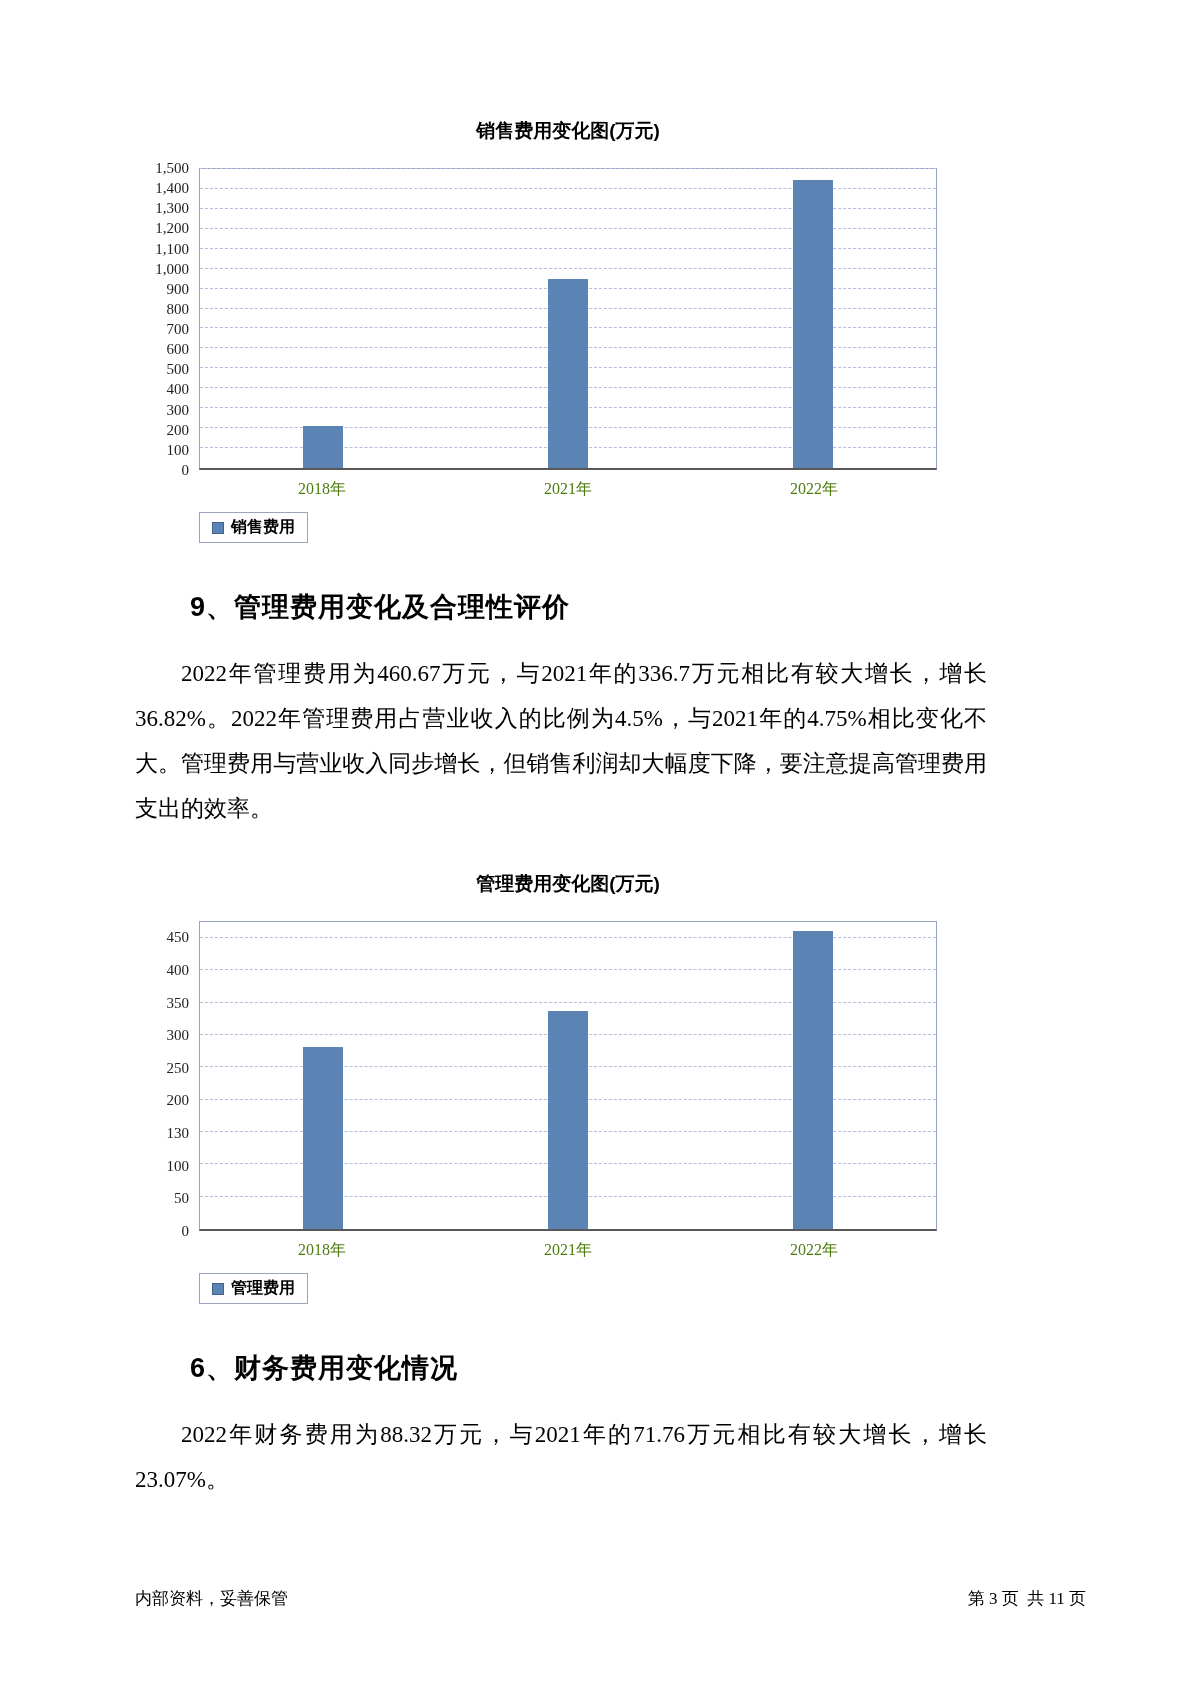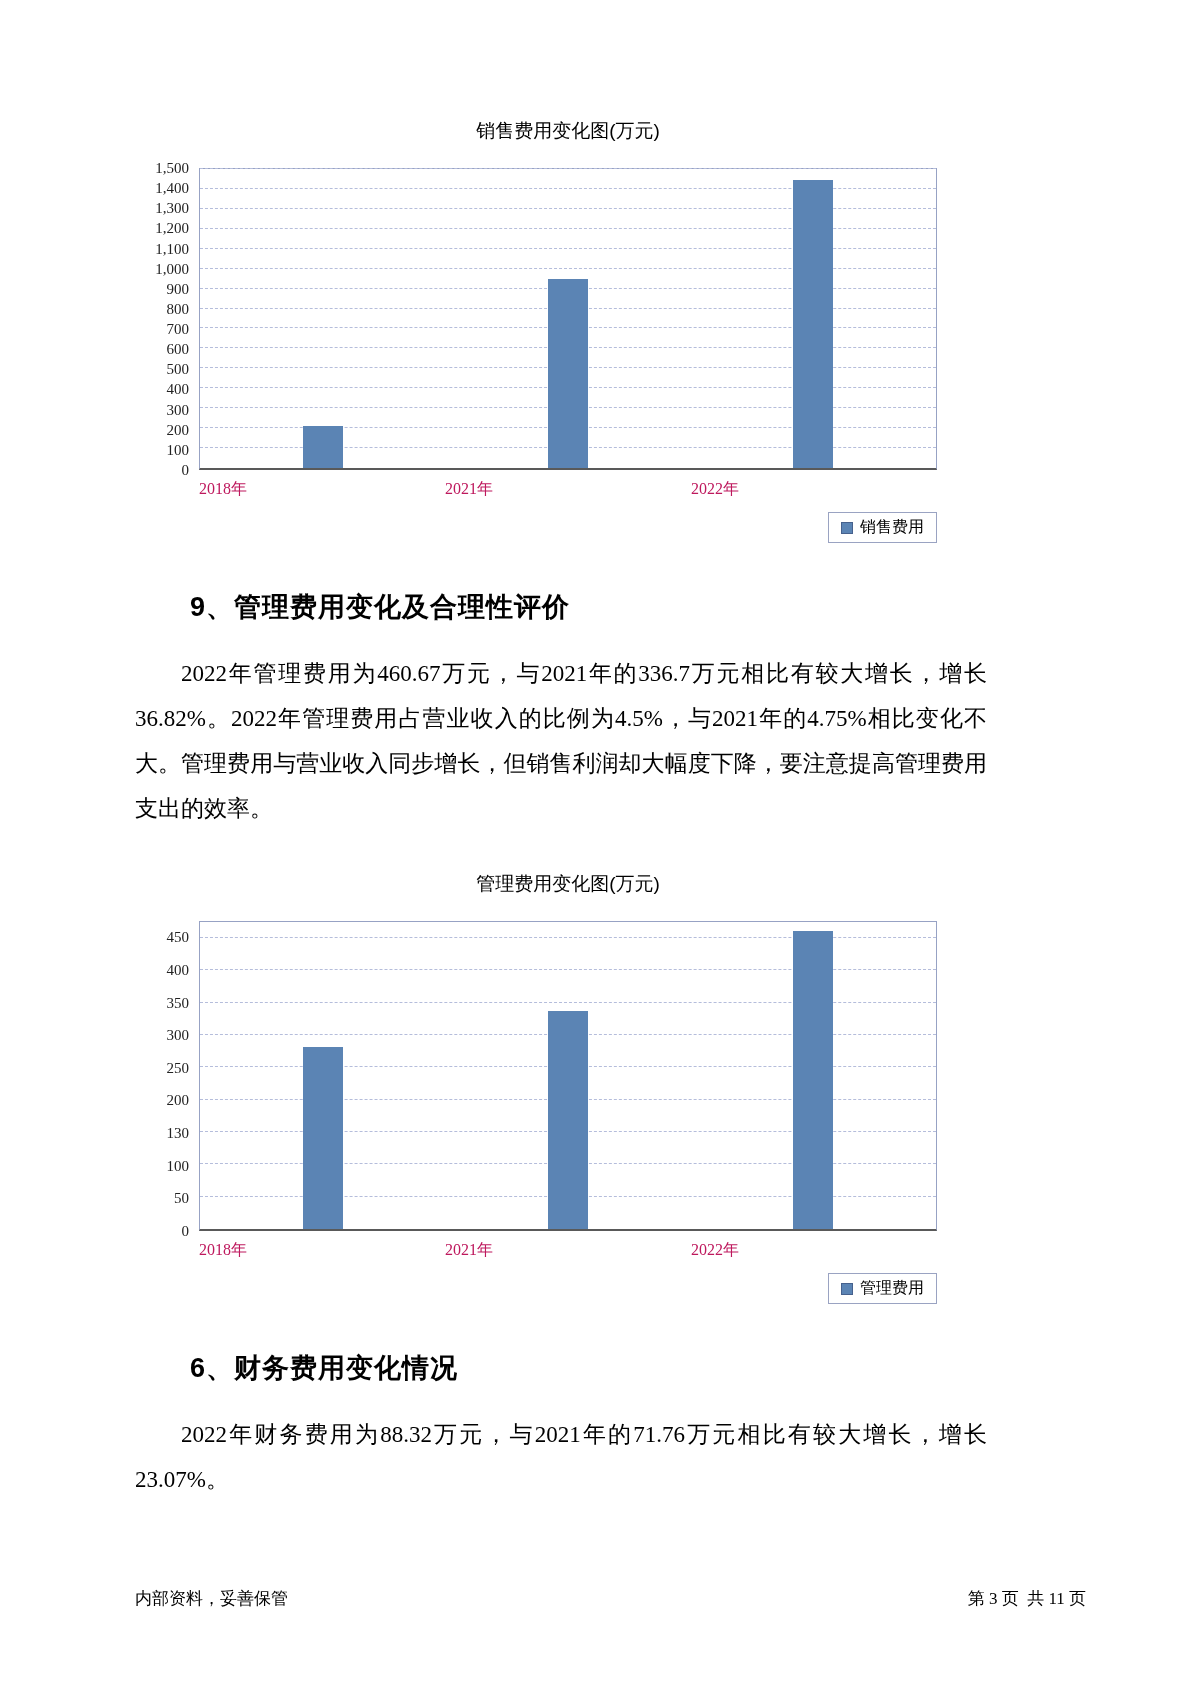--- a/index.html
+++ b/index.html
@@ -13,21 +13,21 @@
   .page {
     position: relative;
     width: 1191px; height: 1684px;
     padding: 118px 105px 0 135px;
   }
 
   
   .chart { width: 800px; margin-left: 2px; }
   .chart-title {
     text-align: center;
-    font-weight: normal;
+    font-weight: bold;
     font-size: 19px;
     padding-left: 62px;
     margin-bottom: 24px;
     font-family: "Liberation Sans", sans-serif;
   }
   .chart-body { display: flex; height: 302px; }
   .chart-2 .chart-body { height: 310px; }
   .y-labels { position: relative; width: 62px; height: 100%; }
   .ytick {
     position: absolute; right: 10px;
@@ -48,22 +48,22 @@
   }
   .bars {
     position: absolute; left: 0; right: 0; top: 0; bottom: 0;
     display: flex;
   }
   .bar-slot { flex: 1; display: flex; align-items: flex-end; justify-content: center; }
   .bar { width: 40px; }
   .x-row { display: flex; margin-top: 9px; }
   .x-spacer { width: 62px; }
   .x-labels { flex: 1; display: flex; }
-  .xlabel { flex: 1; text-align: left; font-size: 16px; color: #be185d; }
-  .legend-row { display: flex; justify-content: flex-end; padding-left: 62px; margin-top: 12px; }
+  .xlabel { flex: 1; text-align: center; font-size: 16px; color: #4d7c0f; }
+  .legend-row { display: flex; justify-content: flex-start; padding-left: 62px; margin-top: 12px; font-weight: bold; }
   .legend {
     display: flex; align-items: center; gap: 7px;
     border: 1px solid #9aa3c2;
     padding: 4px 12px;
     font-size: 16px;
     background: #fff;
   }
   .legend-swatch {
     width: 12px; height: 12px; display: inline-block;
     border: 1px solid #46618d;

